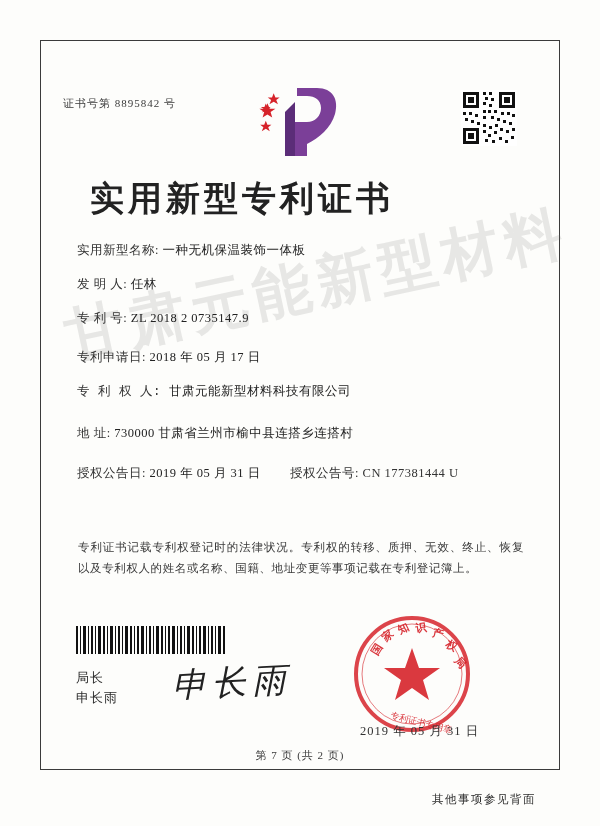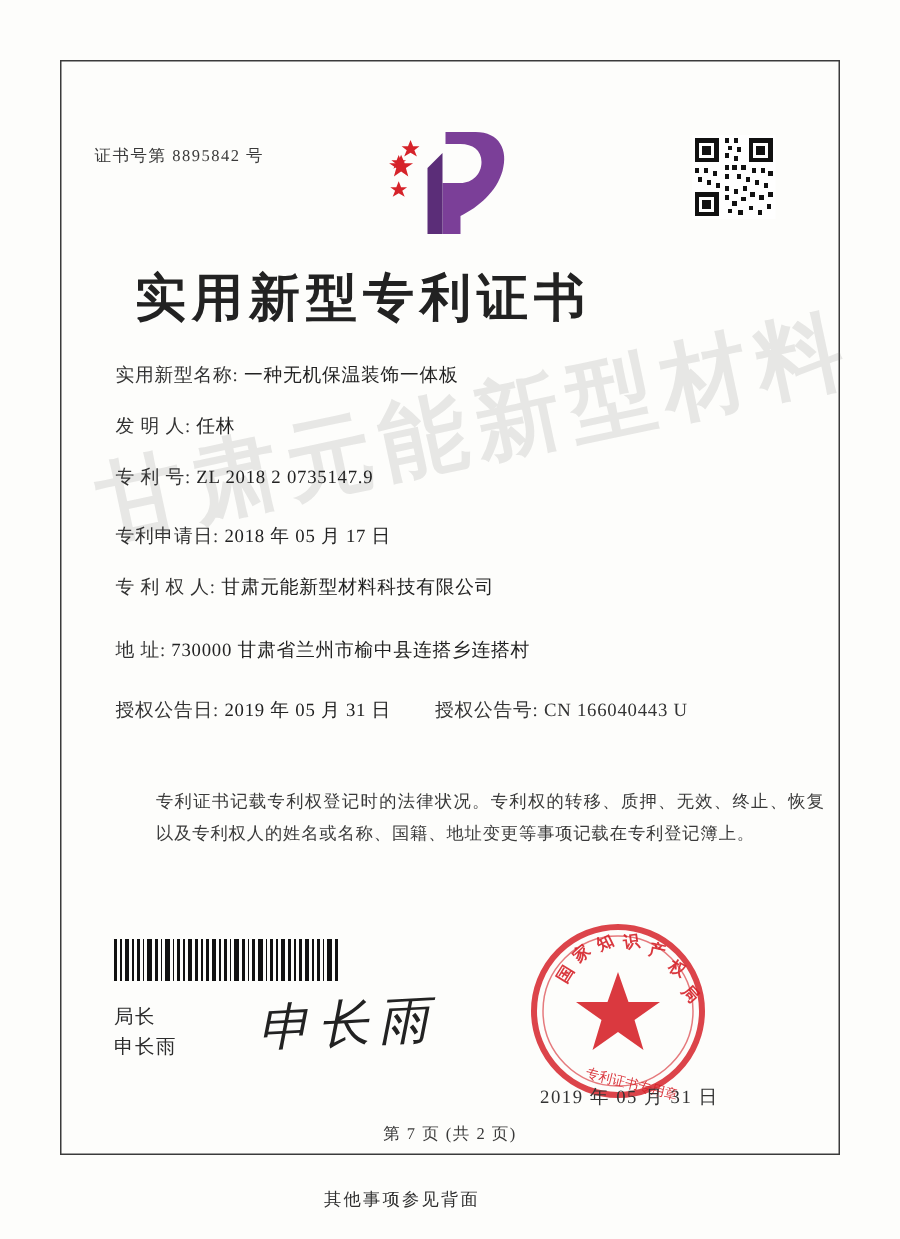--- a/index.html
+++ b/index.html
@@ -95,38 +95,38 @@
   }
   .field .val {
     display: inline-block;
     color: #222;
   }
 
   .f1 { top: 242px; }
   .f2 { top: 276px; }
   .f3 { top: 310px; }
   .f4 { top: 349px; }
-  .f5 { top: 383px; }
+  .f5 { top: 383px; font-family: Liberation Mono, monospace; }
   .f6 { top: 425px; }
   .f7 { top: 465px; }
   .f7b { position: absolute; left: 290px; top: 465px; font-size: 12.5px; color:#333; white-space: nowrap; letter-spacing:0.5px;}
 
   
   .para {
     position: absolute;
     left: 78px;
     width: 446px;
     font-size: 11.5px;
     line-height: 21px;
     color: #3a3a3a;
     text-align: justify;
     letter-spacing: 0.6px;
   }
   .p1 { top: 494px; }
-  .p2 { top: 525px; margin-left: 26px; }
+  .p2 { top: 537px; }
 
   
   .barcode {
     position: absolute;
     left: 76px;
     top: 626px;
     width: 150px;
     height: 28px;
   }
 
@@ -182,21 +182,21 @@
     font-size: 11px;
     color: #3a3a3a;
     letter-spacing: 1px;
   }
 
   .footer-note {
     position: absolute;
     left: 0;
     top: 792px;
     width: 536px;
-    text-align: center;
+    text-align: right;
     font-size: 11.5px;
     color: #2f2f2f;
     letter-spacing: 1.5px;
   }
 
   
   .watermark {
     position: absolute;
     left: 58px;
     top: 300px;
@@ -320,21 +320,21 @@
     <span class="val">730000 甘肃省兰州市榆中县连搭乡连搭村</span>
   </div>
 
   <div class="field f7">
     <span class="lbl">授权公告日:</span>
     <span class="val">2019 年 05 月 31 日</span>
   </div>
 
   <div class="f7b">
     <span class="lbl">授权公告号:</span>
-    <span class="val">CN 166040443 U</span>
+    <span class="val">CN 177381444 U</span>
   </div>
 
   <div class="para p2">专利证书记载专利权登记时的法律状况。专利权的转移、质押、无效、终止、恢复以及专利权人的姓名或名称、国籍、地址变更等事项记载在专利登记簿上。</div>
 
   <div class="barcode">
     <svg width="150" height="28" viewBox="0 0 150 28" shape-rendering="crispEdges">
       <rect width="150" height="28" fill="#fdfdfb"></rect>
       <g fill="#111">
         <rect x="0" y="0" width="2" height="28"></rect>
           <rect x="4" y="0" width="1" height="28"></rect>

